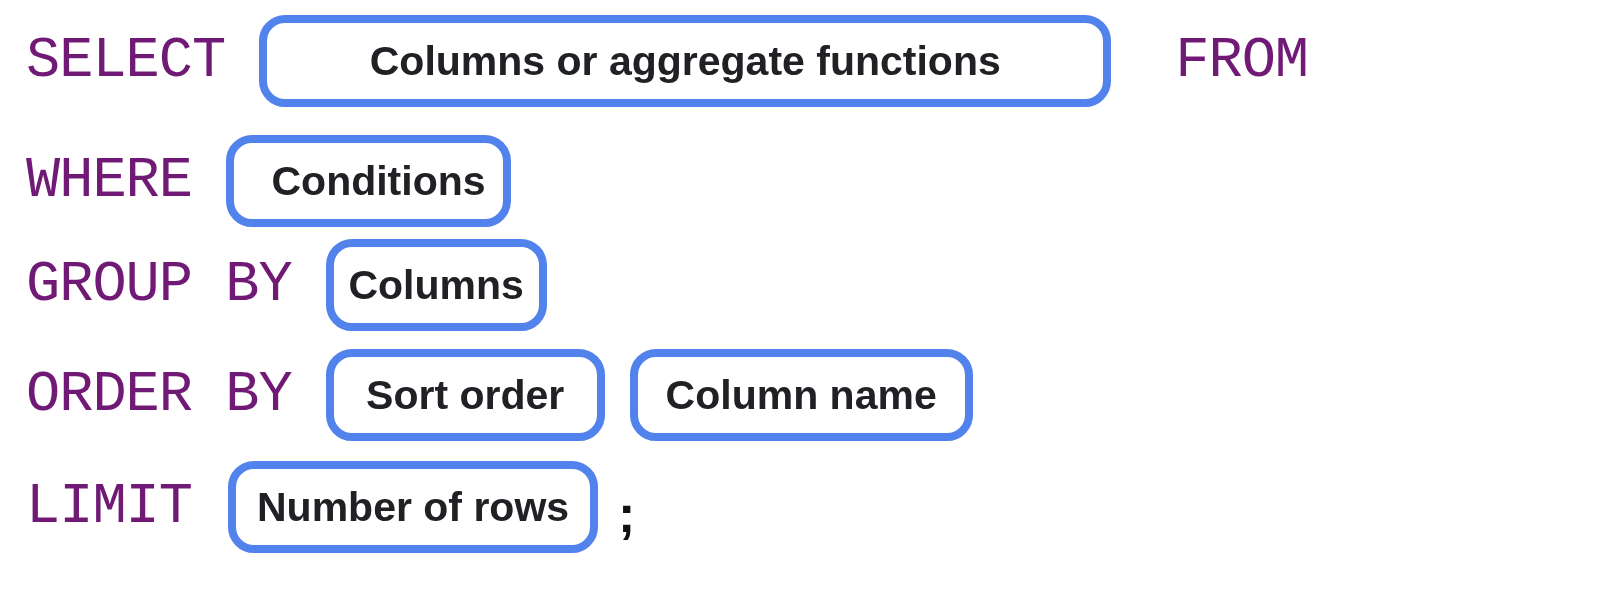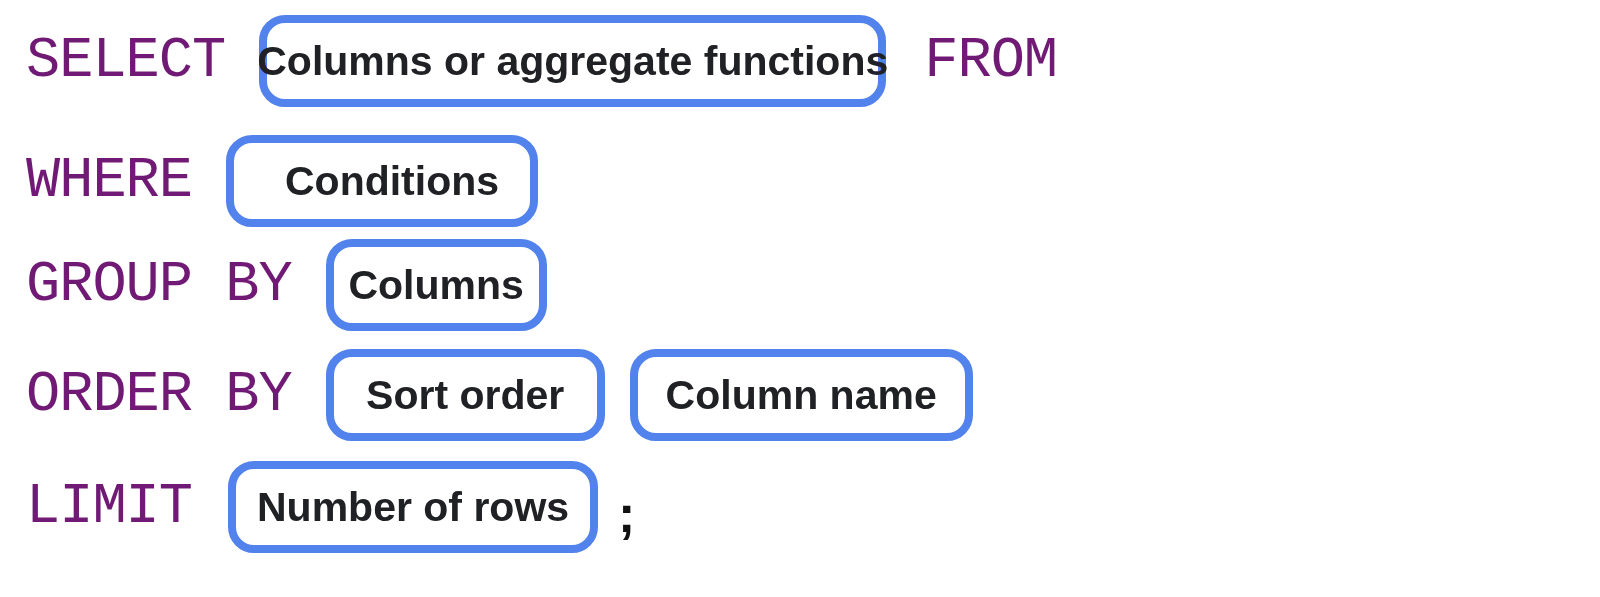--- a/index.html
+++ b/index.html
@@ -27,41 +27,41 @@
   .row.r3 { margin-bottom: 18px; }
   .row.r4 { margin-bottom: 20px; text-align: center; }
   .kw {
     font-family: "Liberation Mono", monospace;
     font-size: 57px;
     font-weight: 400;
     color: #701a75;
     white-space: pre;
     letter-spacing: -1px;
   }
-  .kw-gap { margin-left: 38px; }
+  .kw-gap { margin-left: 64px; }
   .box {
     height: 92px;
     border: 8px solid var(--accent);
     border-radius: 26px;
     background: #ffffff;
     display: flex;
     align-items: center;
     justify-content: center;
     font-family: "Liberation Sans", sans-serif;
     font-size: 41px;
     font-weight: 600;
     color: #202124;
     margin-left: 34px;
     flex: 0 0 auto;
     white-space: nowrap;
   }
   .box + .box { margin-left: 25px; }
-  .b-agg     { width: 627px; }
+  .b-agg     { width: 852px; }
   .b-table   { width: 306px; }
-  .b-cond    { width: 312px; padding-left: 20px; }
+  .b-cond    { width: 285px; padding-left: 20px; }
   .b-cols    { width: 221px; }
   .b-colname { width: 343px; }
   .b-sort    { width: 279px; }
   .b-rows    { width: 370px; margin-left: 36px; }
   .punct {
     font-family: "Liberation Sans", sans-serif;
     font-size: 52px;
     font-weight: 700;
     color: #111111;
     margin-left: 20px;

